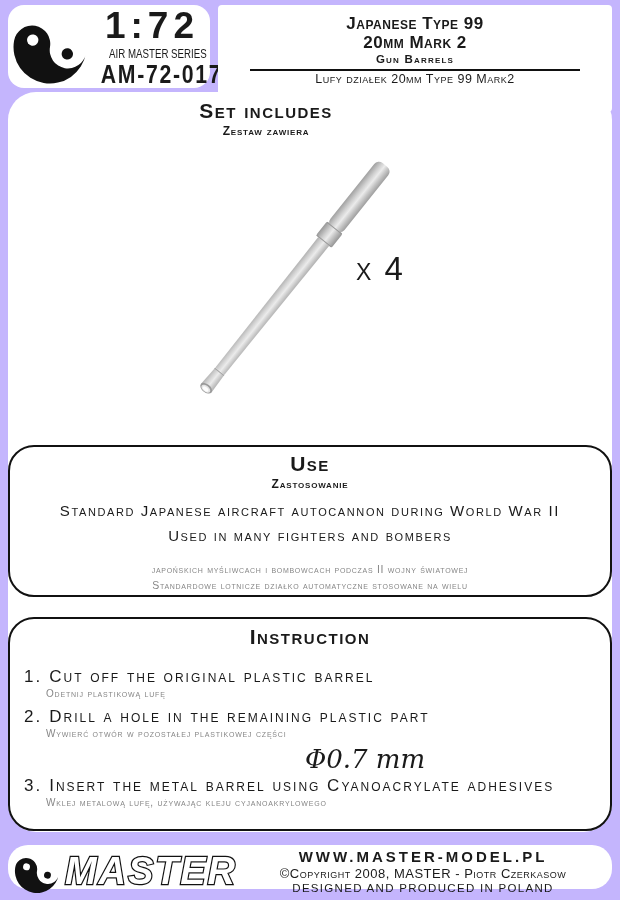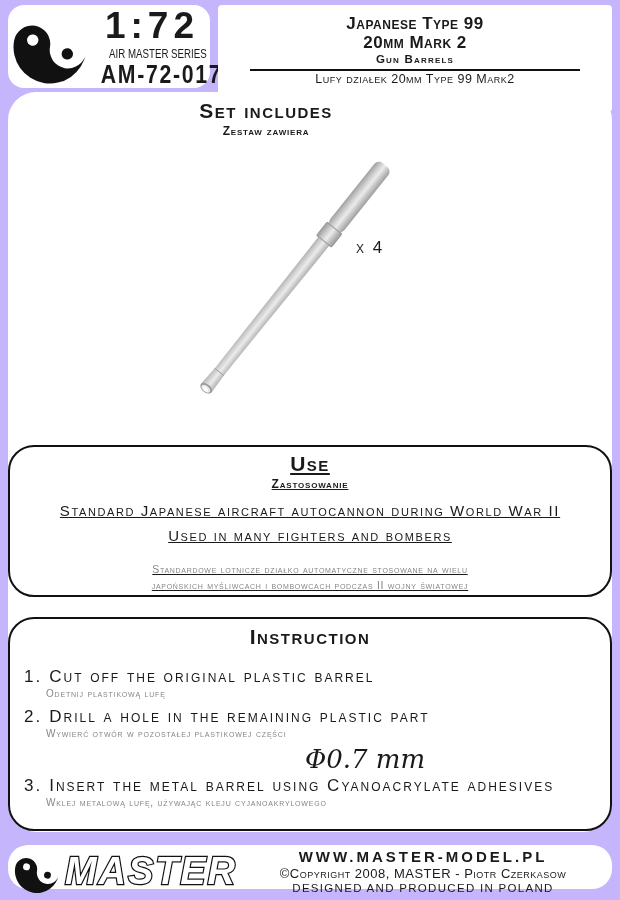--- a/index.html
+++ b/index.html
@@ -25,24 +25,24 @@
   .subtitle-pl{font-size:12.5px;letter-spacing:.5px;line-height:13px;}
 
   
   .main-panel{left:8px;top:92px;width:604px;height:740px;border-radius:28px;}
   .section-h1{font-size:21px;font-weight:700;letter-spacing:1.5px;text-align:center;line-height:26px;}
   .section-h2{font-size:12px;font-weight:700;letter-spacing:.8px;text-align:center;line-height:15px;}
 
   .set-section{position:relative;width:516px;height:353px;}
   .set-section .section-h1{padding-top:6px;}
   .barrel-svg{position:absolute;left:0;top:0;}
-  .qty{position:absolute;left:348px;top:146px;font-size:17px;letter-spacing:2px;}
+  .qty{position:absolute;left:348px;top:158px;font-size:33px;letter-spacing:2px;}
 
   .use-section{position:absolute;left:0;top:353px;width:604px;height:152px;box-sizing:border-box;
-               border:2.5px solid #111;border-radius:26px;text-align:center;padding-top:4px;text-decoration:underline;}
+               border:2.5px solid #111;border-radius:26px;text-align:center;padding-top:4px;}
   .use-en{margin-top:6px;font-size:15px;letter-spacing:1.6px;line-height:25px;}
   .use-pl{margin-top:13px;font-size:10.5px;letter-spacing:.7px;line-height:16px;color:#868686;}
 
   .instr-section{position:absolute;left:0;top:525px;width:604px;height:214px;box-sizing:border-box;
                  border:2.5px solid #111;border-radius:26px;padding-top:5px;}
   .steps{padding-left:14px;}
   .step-en{font-size:17px;letter-spacing:2px;line-height:20px;white-space:nowrap;}
   .step-en .num{margin-right:7px;}
   .step-pl{font-size:10px;letter-spacing:.8px;line-height:14px;color:#868686;padding-left:22px;white-space:nowrap;}
   .mt-first{margin-top:17px;}
@@ -122,22 +122,22 @@
     </div>
 
     <div class="use-section">
       <div class="section-h1 sc">Use</div>
       <div class="section-h2 sc">Zastosowanie</div>
       <div class="use-en sc">
         <div>Standard Japanese aircraft autocannon during World War II</div>
         <div>Used in many fighters and bombers</div>
       </div>
       <div class="use-pl sc">
+        <div>japońskich myśliwcach i bombowcach podczas II wojny światowej</div>
         <div>Standardowe lotnicze działko automatyczne stosowane na wielu</div>
-        <div>japońskich myśliwcach i bombowcach podczas II wojny światowej</div>
       </div>
     </div>
 
     <div class="instr-section">
       <div class="section-h1 sc">Instruction</div>
 
       <div class="steps">
 
         <div class="step-en sc mt-first">
           <span class="num">1.</span><span>Cut off the original plastic barrel</span>

